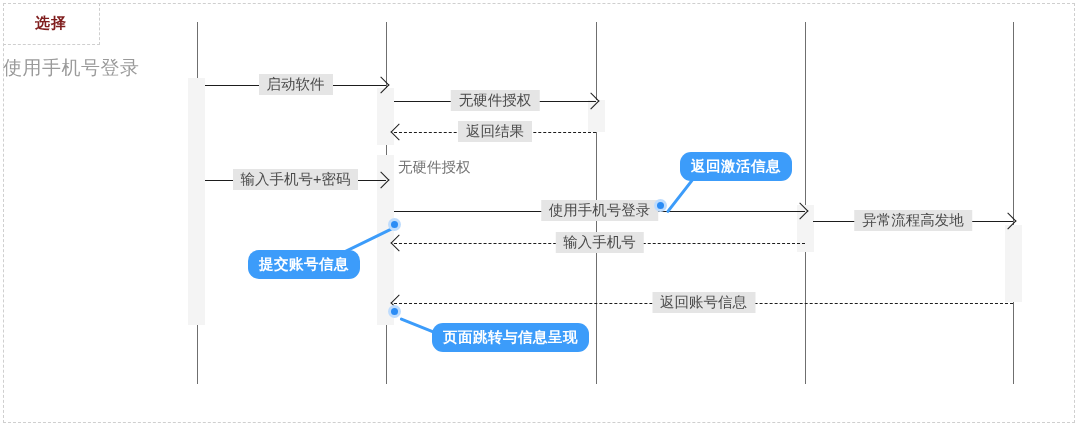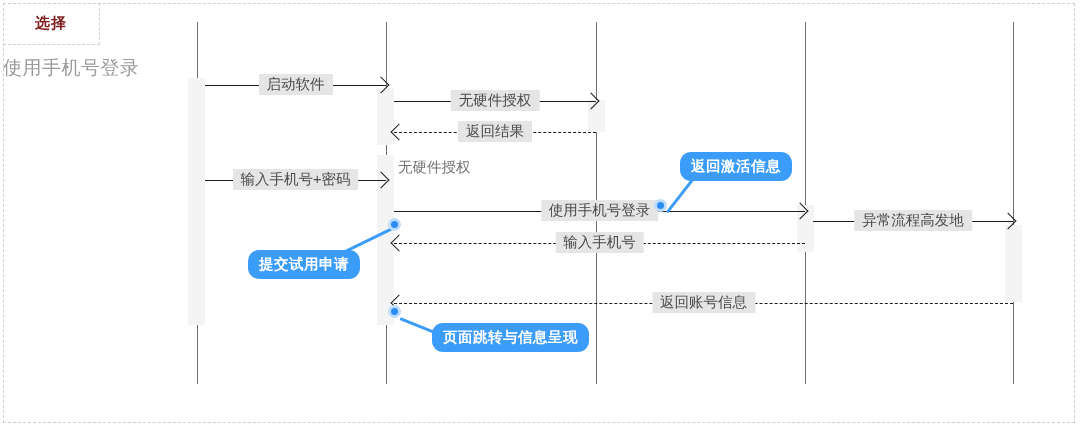--- a/index.html
+++ b/index.html
@@ -234,19 +234,19 @@
     </div>
   <div id="layer-notes">
       <div class="note-text" style="left: 398px; top: 158px;">无硬件授权</div>
     </div>
   <div id="layer-callouts">
       <div class="callout-line" style="left: 667px; top: 211px; width: 46px; transform: rotate(-52deg);"></div>
       <div class="callout-dot" style="left: 654px; top: 199px;"></div>
       <div class="callout" style="left: 680px; top: 152px;">返回激活信息</div>
       <div class="callout-line" style="left: 335px; top: 255px; width: 72px; transform: rotate(-26deg);"></div>
       <div class="callout-dot" style="left: 388px; top: 218px;"></div>
-      <div class="callout" style="left: 248px; top: 250px;">提交试用申请</div>
+      <div class="callout" style="left: 248px; top: 250px;">提交账号信息</div>
       <div class="callout-line" style="left: 400px; top: 317px; width: 42px; transform: rotate(22deg);"></div>
       <div class="callout-dot" style="left: 388px; top: 305px;"></div>
       <div class="callout" style="left: 432px; top: 323px;">页面跳转与信息呈现</div>
     </div>
 
 </div>
 
 </body></html>

